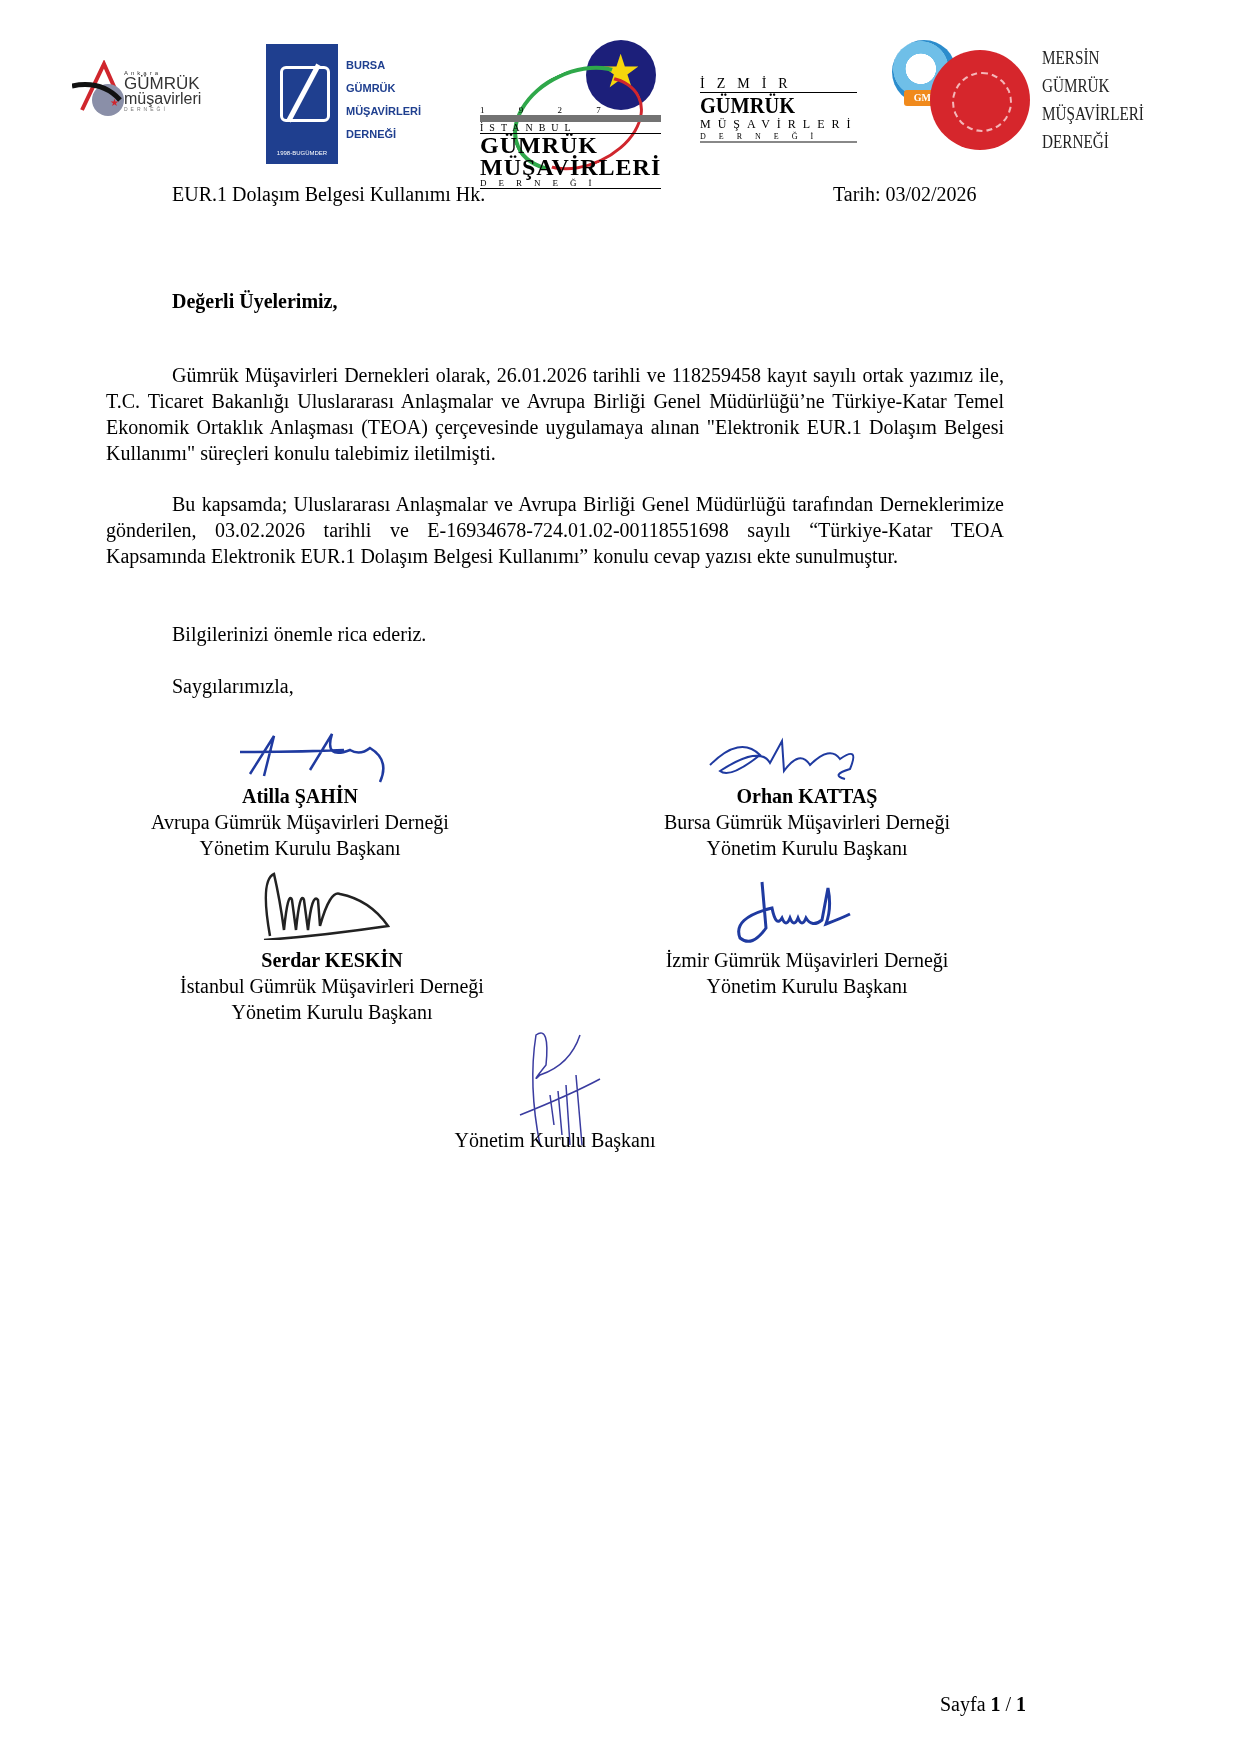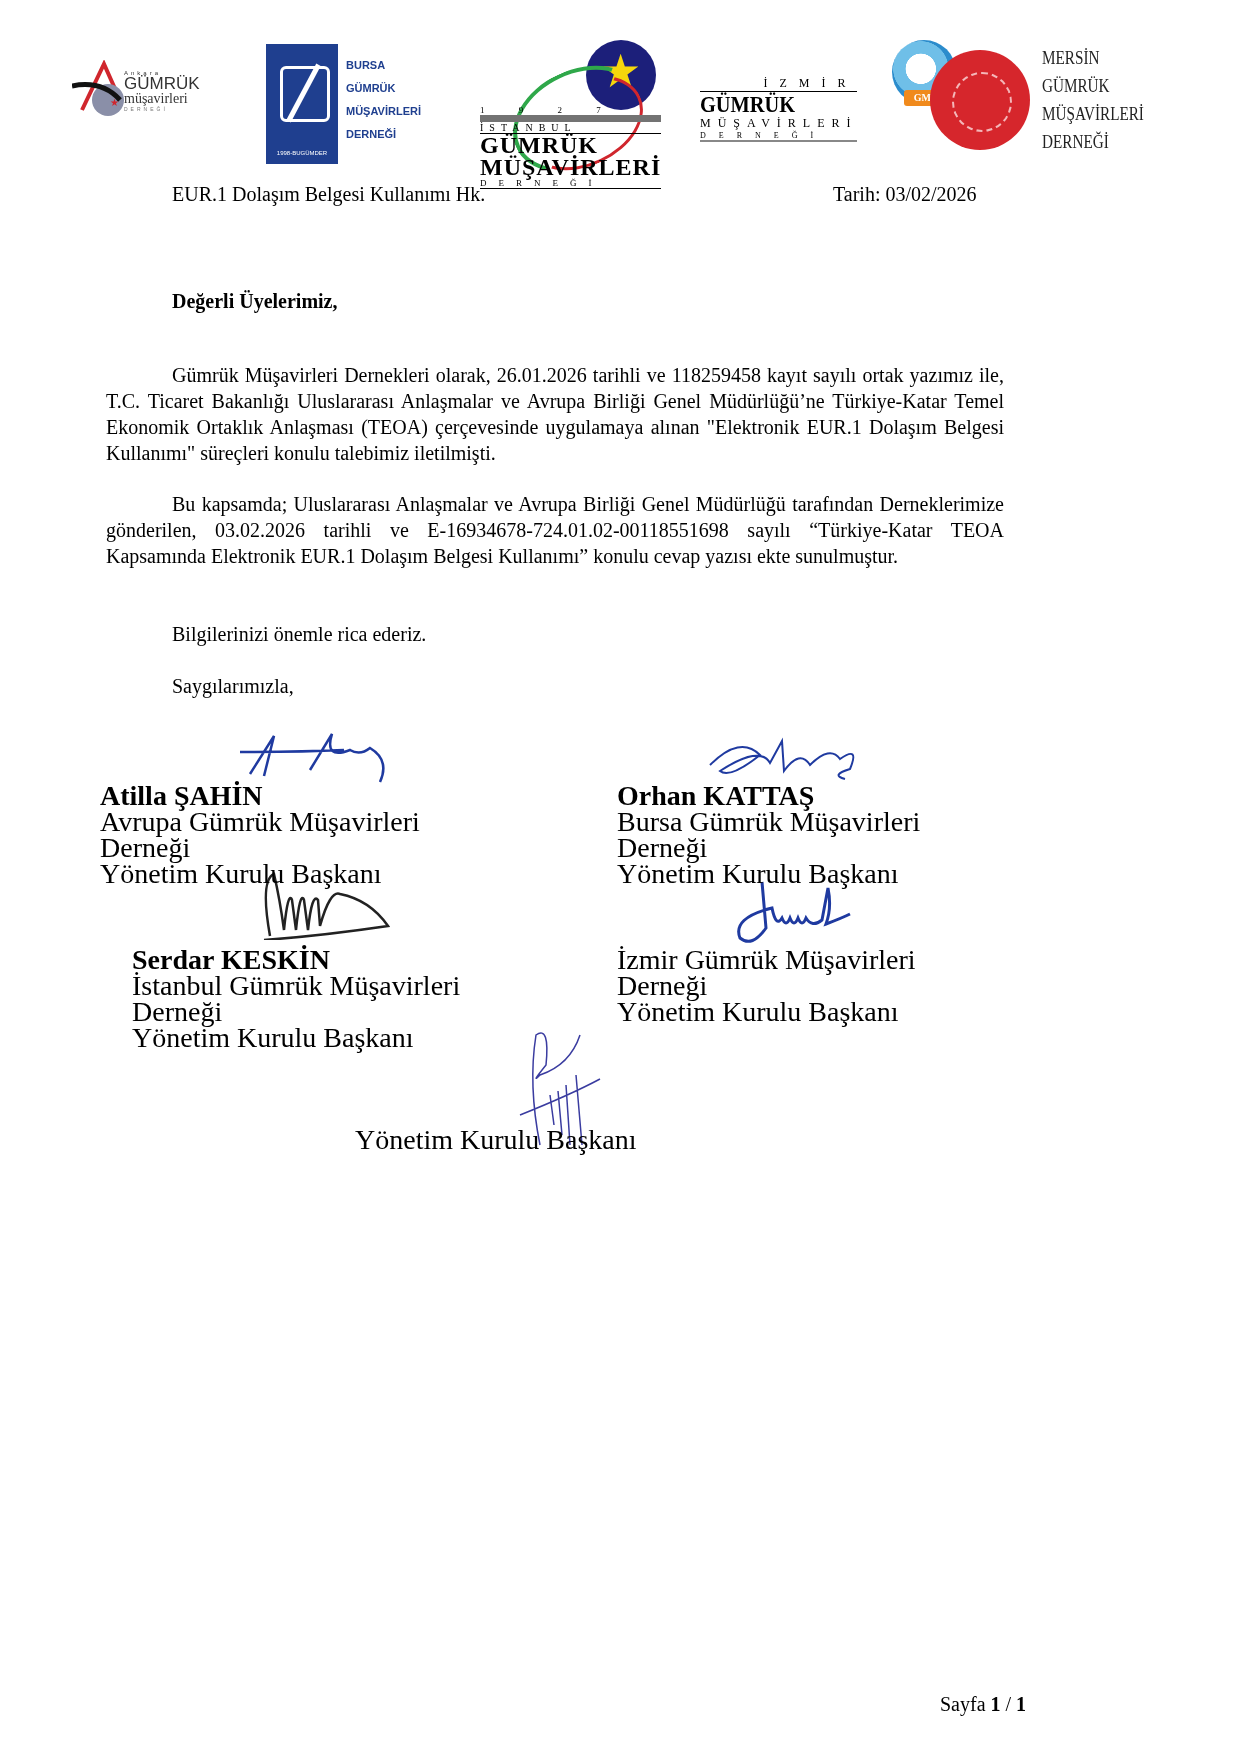--- a/index.html
+++ b/index.html
@@ -18,35 +18,35 @@
     .bursa-box { position: absolute; left: 0; top: 4px; width: 72px; height: 120px; background: #1f3f8f; }
     .bursa-box .mark { position: absolute; left: 14px; top: 22px; width: 44px; height: 50px; border: 3px solid #fff; border-radius: 6px; }
     .bursa-box .mark::after { content: ""; position: absolute; left: 18px; top: -8px; width: 5px; height: 64px; background: #fff; transform: rotate(28deg); }
     .bursa-box .year { position: absolute; bottom: 8px; left: 0; width: 100%; text-align: center; color: #fff; font-size: 6px; font-family: "Liberation Sans", sans-serif; }
     .bursa-text { position: absolute; left: 80px; top: 14px; color: #1f3f8f; font-family: "Liberation Sans", sans-serif; font-size: 11px; line-height: 23px; font-weight: 600; }
 
     .ankara-arc { position: absolute; left: 10px; top: 20px; width: 60px; height: 60px; }
     .ankara-text { position: absolute; left: 62px; top: 30px; font-family: "Liberation Sans", sans-serif; color: #333; }
     .ankara-text .small { font-size: 6px; letter-spacing: 3px; }
     .ankara-text .big { font-size: 17px; line-height: 16px; }
-    .ankara-text .med { font-size: 14px; line-height: 14px; font-family: Liberation Serif, serif; }
+    .ankara-text .med { font-size: 16px; line-height: 14px; }
     .ankara-text .tiny { font-size: 5px; letter-spacing: 3px; color: #777; }
 
     .ist-text { position: absolute; left: 0; top: 26px; font-family: "Liberation Serif", serif; }
     .ist-text .yr { font-size: 9px; letter-spacing: 16px; border-bottom: 7px solid #737373; margin-top: 39px; }
     .ist-text .city { font-size: 10px; letter-spacing: 6px; border-bottom: 1px solid #000; }
     .ist-text .g { font-size: 24px; font-weight: bold; line-height: 22px; letter-spacing: 1px; }
     .ist-text .d { font-size: 9px; letter-spacing: 12px; border-bottom: 1px solid #000; }
     .ist-circle { position: absolute; left: 106px; top: 0; width: 70px; height: 70px; border-radius: 50%; background: #1c1f7a; }
     .ist-circle .star { position: absolute; left: 14px; top: 6px; font-size: 46px; color: #f6d70c; line-height: 52px; }
     .ist-swoosh { position: absolute; left: 30px; top: 30px; width: 130px; height: 90px; border: 4px solid transparent; border-top-color: #2fa84a; border-left-color: #2fa84a; border-radius: 50%; transform: rotate(-25deg); }
     .ist-swoosh2 { position: absolute; left: 40px; top: 40px; width: 120px; height: 80px; border: 3px solid transparent; border-bottom-color: #d0262d; border-right-color: #d0262d; border-radius: 50%; transform: rotate(-25deg); }
 
     .izm-text { position: absolute; left: 0; top: 36px; font-family: "Liberation Serif", serif; }
-    .izm-text .c { font-size: 12px; letter-spacing: 12px; border-bottom: 1px solid #000; text-align: right; }
+    .izm-text .c { font-size: 14px; letter-spacing: 12px; border-bottom: 1px solid #000; }
     .izm-text .g { font-size: 24px; font-weight: bold; line-height: 24px; transform: scaleX(0.85); transform-origin: left; }
     .izm-text .m { font-size: 12px; letter-spacing: 7px; }
     .izm-text .d { font-size: 8px; letter-spacing: 13px; border-bottom: 2px solid #888; }
     .izm-globe { position: absolute; left: 96px; top: 2px: width: 68px; height: 68px; }
     .izm-globe .ring { position: absolute; left: 96px; top: 0; width: 64px; height: 64px; border-radius: 50%; background: radial-gradient(circle at 45% 45%, #ffffff 0 30%, #6fbfe8 31% 55%, #2b8ccc 56% 100%); }
     .izm-globe .tag { position: absolute; left: 108px; top: 50px; width: 44px; height: 16px; background: #f08a1c; color: #fff; font-size: 10px; font-weight: bold; text-align: center; line-height: 16px; border-radius: 3px; }
 
     .mer-seal { position: absolute; left: 0; top: 10px; width: 100px; height: 100px; border-radius: 50%; background: #d6262c; }
     .mer-seal::after { content: ""; position: absolute; left: 22px; top: 22px; width: 56px; height: 56px; border-radius: 50%; border: 2px dashed #f4b7b9; }
     .mer-text { position: absolute; left: 112px; top: 4px; font-family: "Liberation Serif", serif; font-size: 19px; line-height: 28px; color: #222; transform: scaleX(0.8); transform-origin: left; }
@@ -56,21 +56,21 @@
     .subject { left: 106px; top: 181px; width: 520px; }
     .subject .l2 { padding-left: 66px; }
     .date { left: 833px; top: 181px; }
     .greeting { left: 172px; top: 288px; font-weight: bold; }
     .para { left: 106px; width: 898px; text-align: justify; text-indent: 66px; }
     .p1 { top: 362px; }
     .p2 { top: 491px; }
     .p3 { left: 172px; top: 621px; }
     .p4 { left: 172px; top: 673px; }
 
-    .sig { text-align: left; font-size: 28px; line-height: 26px; }
+    .sig { text-align: center; font-size: 20px; line-height: 26px; }
     .sig .name { font-weight: bold; }
     .sig-ankara { left: 100px; top: 783px; width: 400px; }
     .sig-bursa { left: 617px; top: 783px; width: 380px; }
     .sig-istanbul { left: 132px; top: 947px; width: 400px; }
     .sig-izmir { left: 617px; top: 947px; width: 380px; }
     .sig-mersin { left: 355px; top: 1127px; width: 400px; }
 
     .signature { position: absolute; }
     .footer { left: 908px; top: 1693px; font-size: 20px; margin-left: 32px; }
     .footer b { font-weight: bold; }

